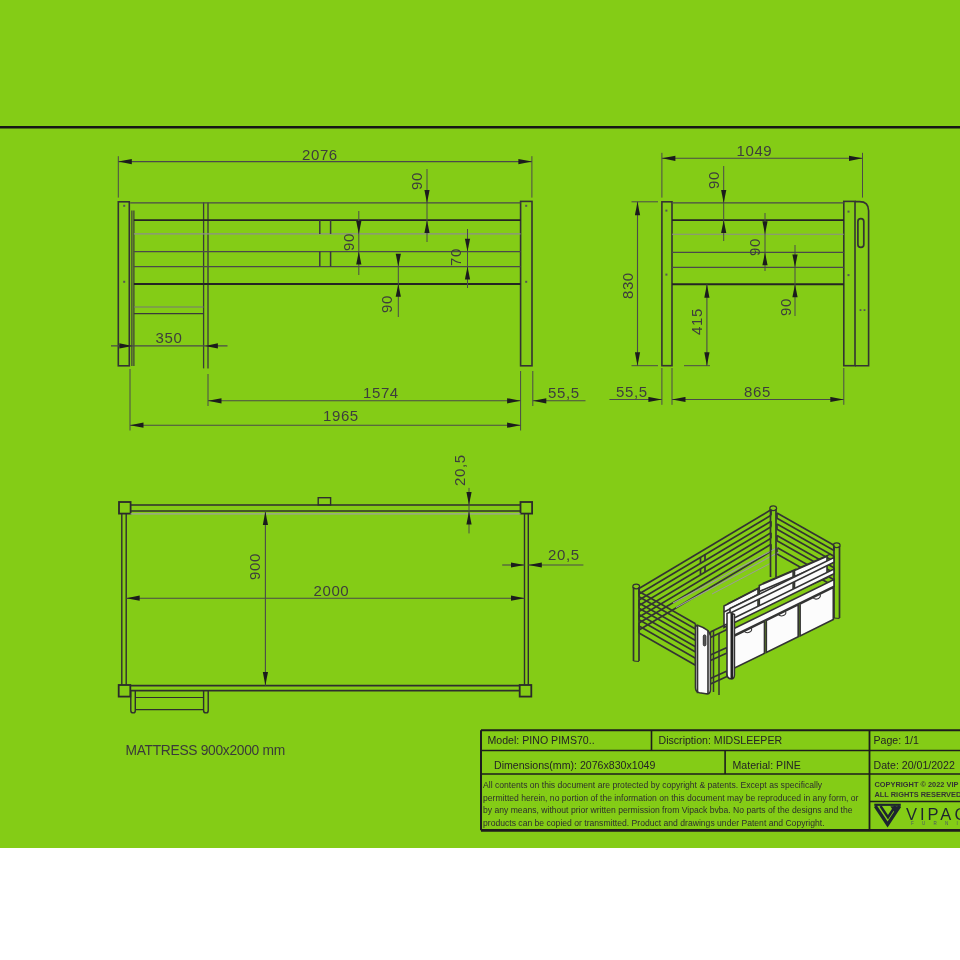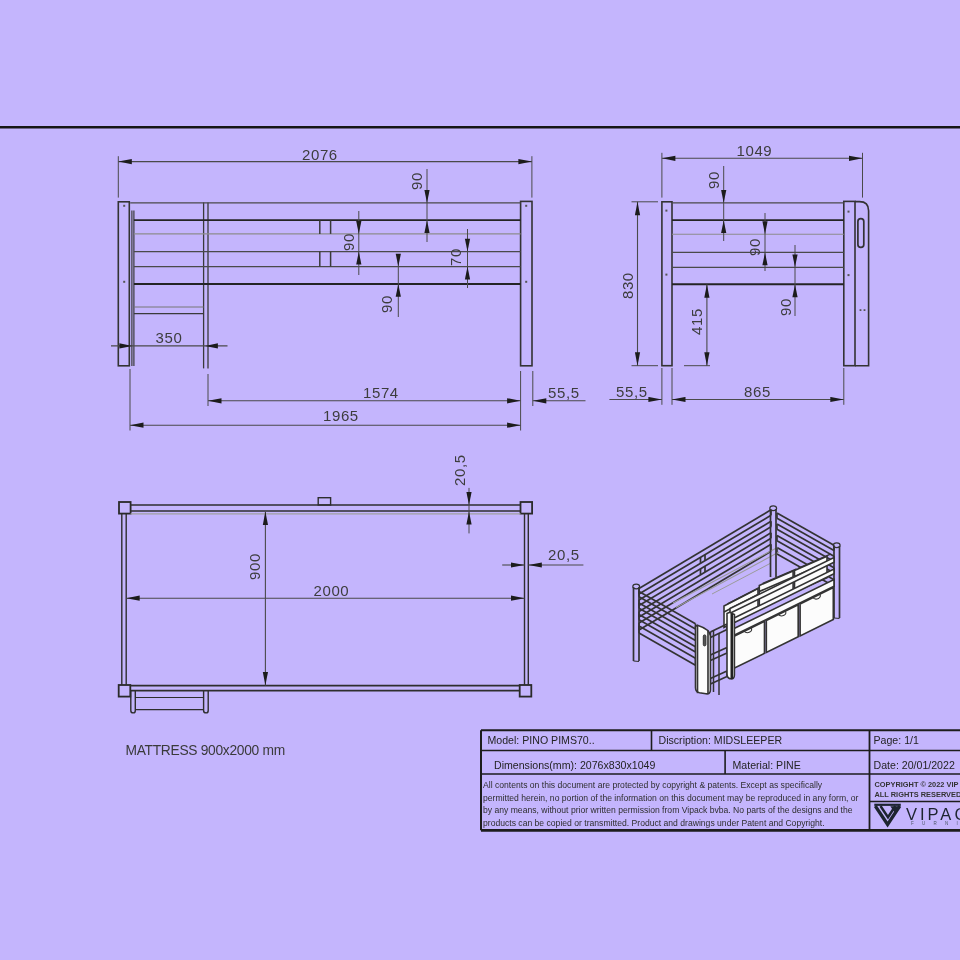--- a/index.html
+++ b/index.html
@@ -1,16 +1,16 @@
 <!DOCTYPE html>
 <html><head>
 <meta charset="utf-8">
 <style>
 html,body{margin:0;padding:0;}
-#page{position:relative;width:960px;height:960px;background:#c4b5fd;font-family:"Liberation Sans",sans-serif;overflow:hidden;}
+#page{position:relative;width:960px;height:848px;background:#84cc16;font-family:"Liberation Sans",sans-serif;overflow:hidden;}
 text{fill:#3d3d3d;font-family:"Liberation Sans",sans-serif;}
 .dt{font-size:15px;letter-spacing:0.6px;}
 .tb{font-size:10.6px;fill:#242424;}
 .tp{font-size:8.6px;fill:#2e2e2e;}
 </style>
 </head>
 <body>
 <div id="page">
 <svg width="960" height="960" viewBox="0 0 960 960">
 <defs>

